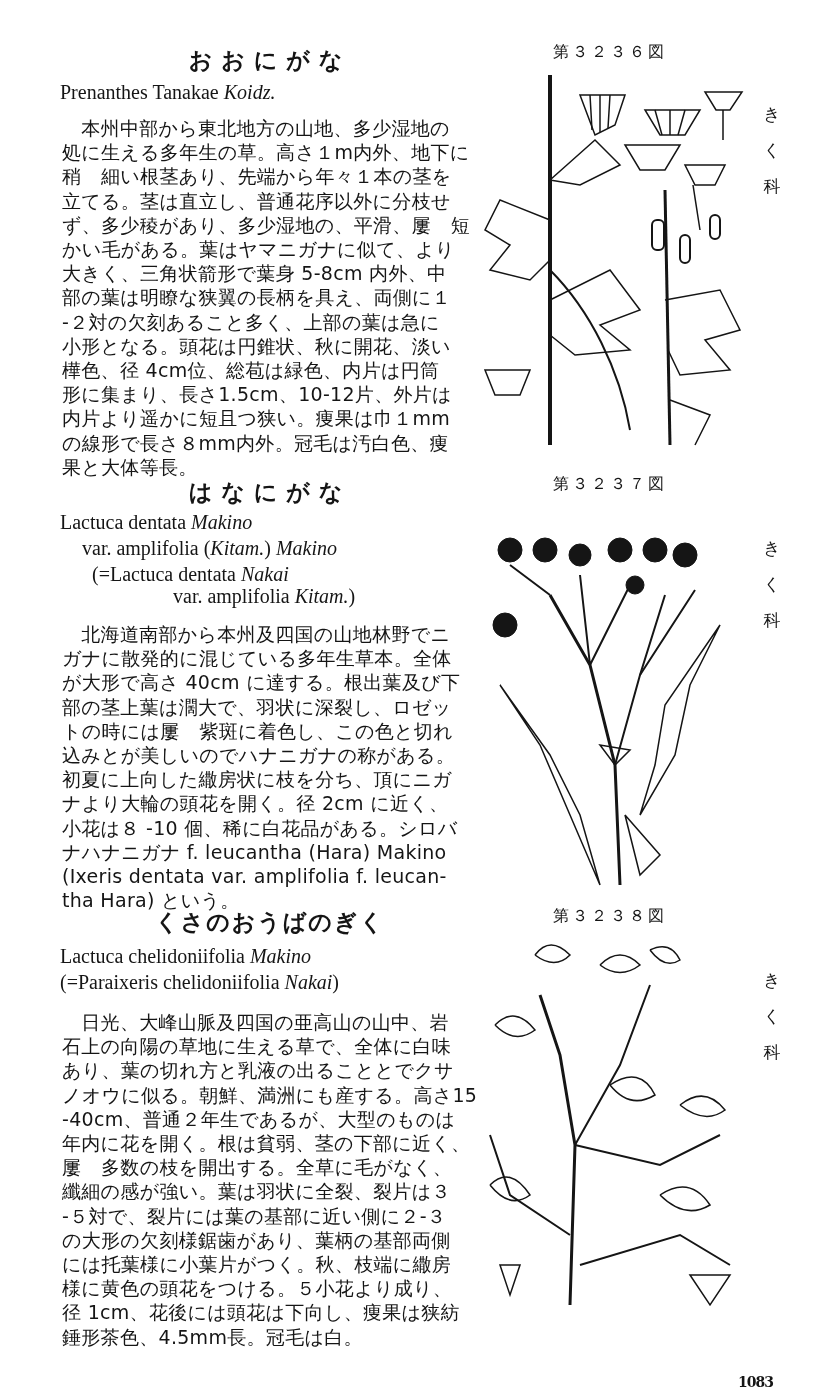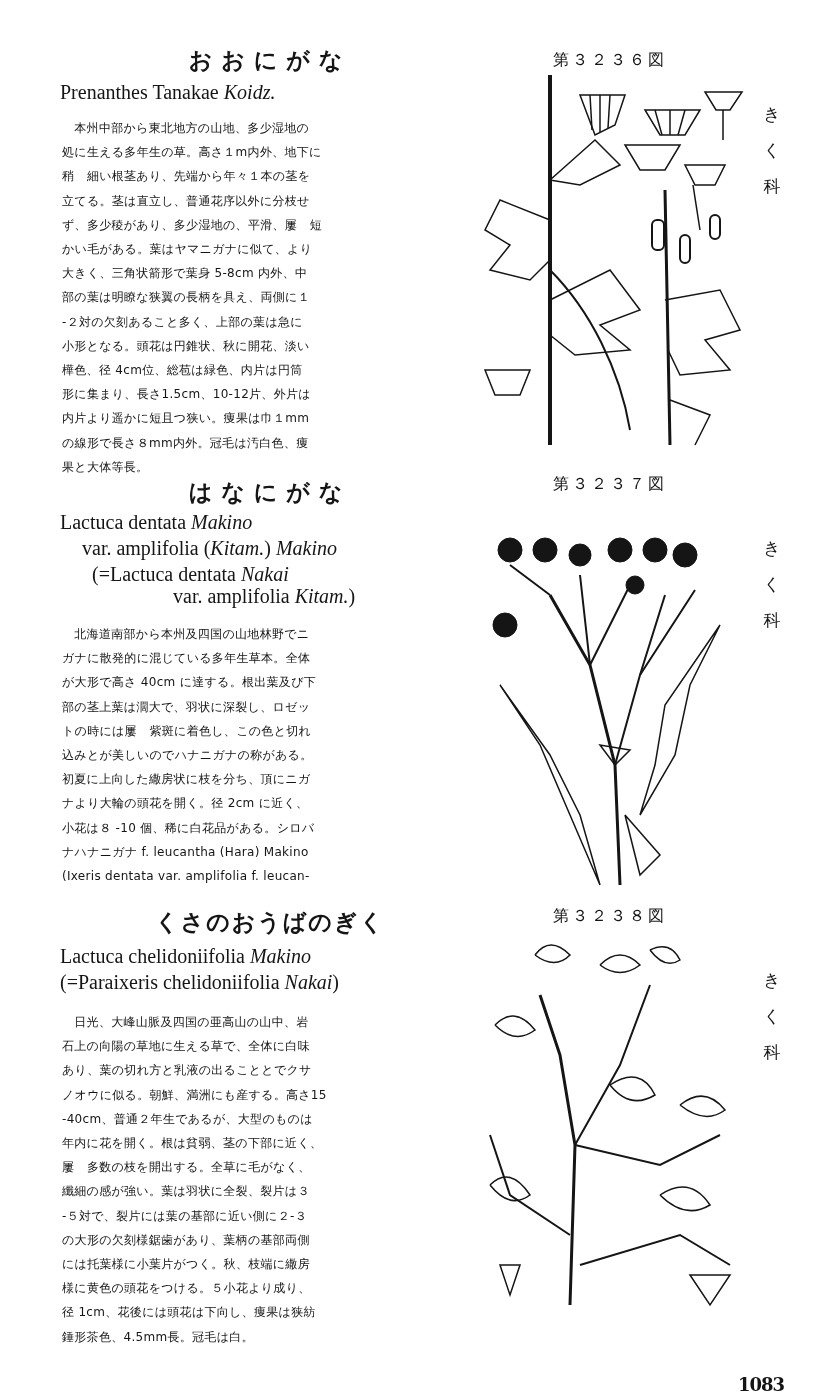--- a/index.html
+++ b/index.html
@@ -6,30 +6,30 @@
   body { width: 840px; height: 1400px; position: relative; overflow: hidden; color: #151515;
          font-family: "DejaVu Serif", serif; }
   .entry-title { position: absolute; left: 60px; width: 420px; text-align: center;
                  font-family: "DejaVu Sans", sans-serif; font-weight: bold; font-size: 23px;
                  letter-spacing: 9px; line-height: 28px; }
   .sci { position: absolute; left: 60px; width: 420px; font-family: "Liberation Serif", serif;
          font-size: 20px; line-height: 24px; white-space: pre; }
   .sci i { font-style: italic; }
   .center { }
   .body-text { position: absolute; left: 62px; width: 410px; font-family: "DejaVu Sans", sans-serif;
-               font-size: 12px; line-height: 24.2px; text-align: justify; letter-spacing: 0.3px; }
+               font-size: 19px; line-height: 24.2px; text-align: justify; letter-spacing: 0.3px; }
   .body-text .line { display: block; white-space: nowrap; overflow: visible; }
   .fig-label { position: absolute; left: 553px; font-family: "DejaVu Sans", sans-serif;
                font-size: 16px; letter-spacing: 3px; }
   .family { position: absolute; left: 760px; width: 24px; font-family: "DejaVu Sans", sans-serif;
             font-size: 17px; line-height: 36px; text-align: center; }
   .family span { display: block; }
   .plate { position: absolute; }
   .page-number { position: absolute; left: 738px; top: 1374px; font-family: "DejaVu Serif", serif;
-                 font-weight: bold; font-size: 18px; letter-spacing: -1px; }
+                 font-weight: bold; font-size: 14px; letter-spacing: -1px; }
 </style>
 </head>
 <body>
 
 <div class="entry-title" style="top:46px;">おおにがな</div>
 <div class="sci center" style="top:80px;"><span>Prenanthes Tanakae </span><i>Koidz.</i></div>
 <div class="body-text" style="top:116px;">
   <span class="line">　本州中部から東北地方の山地、多少湿地の</span>
   <span class="line">処に生える多年生の草。高さ１m内外、地下に</span>
   <span class="line">稍ゝ細い根茎あり、先端から年々１本の茎を</span>
@@ -39,21 +39,21 @@
   <span class="line">大きく、三角状箭形で葉身 5-8cm 内外、中</span>
   <span class="line">部の葉は明瞭な狭翼の長柄を具え、両側に１</span>
   <span class="line">-２対の欠刻あること多く、上部の葉は急に</span>
   <span class="line">小形となる。頭花は円錐状、秋に開花、淡い</span>
   <span class="line">樺色、径 4cm位、総苞は緑色、内片は円筒</span>
   <span class="line">形に集まり、長さ1.5cm、10-12片、外片は</span>
   <span class="line">内片より遥かに短且つ狭い。痩果は巾１mm</span>
   <span class="line">の線形で長さ８mm内外。冠毛は汚白色、痩</span>
   <span class="line">果と大体等長。</span>
 </div>
-<div class="fig-label" style="top:42px;margin-top:8px;">第３２３６図</div>
+<div class="fig-label" style="top:42px;">第３２３６図</div>
 <div class="family" style="top:96px;">
   <span>き</span>
   <span>く</span>
   <span>科</span>
 </div>
 <svg class="plate" style="left:480px; top:70px;" width="270" height="380" fill="none" stroke="#151515" stroke-width="2">
 
   <path d="M70 5 L70 375" stroke-width="4"></path>
   <path d="M185 120 L190 375" stroke-width="3"></path>
   <path d="M70 200 C110 240 140 300 150 360"></path>
@@ -95,20 +95,21 @@
   <span class="line">ガナに散発的に混じている多年生草本。全体</span>
   <span class="line">が大形で高さ 40cm に達する。根出葉及び下</span>
   <span class="line">部の茎上葉は濶大で、羽状に深裂し、ロゼッ</span>
   <span class="line">トの時には屢ゝ紫斑に着色し、この色と切れ</span>
   <span class="line">込みとが美しいのでハナニガナの称がある。</span>
   <span class="line">初夏に上向した繖房状に枝を分ち、頂にニガ</span>
   <span class="line">ナより大輪の頭花を開く。径 2cm に近く、</span>
   <span class="line">小花は８ -10 個、稀に白花品がある。シロバ</span>
   <span class="line">ナハナニガナ f. leucantha (Hara) Makino</span>
   <span class="line">(Ixeris dentata var. amplifolia f. leucan-</span>
+  <span class="line">tha Hara) という。</span>
 </div>
 <div class="fig-label" style="top:474px;">第３２３７図</div>
 <div class="family" style="top:530px;">
   <span>き</span>
   <span>く</span>
   <span>科</span>
 </div>
 <svg class="plate" style="left:490px; top:515px;" width="250" height="375" fill="none" stroke="#151515" stroke-width="2">
   <path d="M130 370 L125 250 L100 150 L60 80" stroke-width="3"></path>
   <path d="M125 250 L150 160 L175 80"></path>

